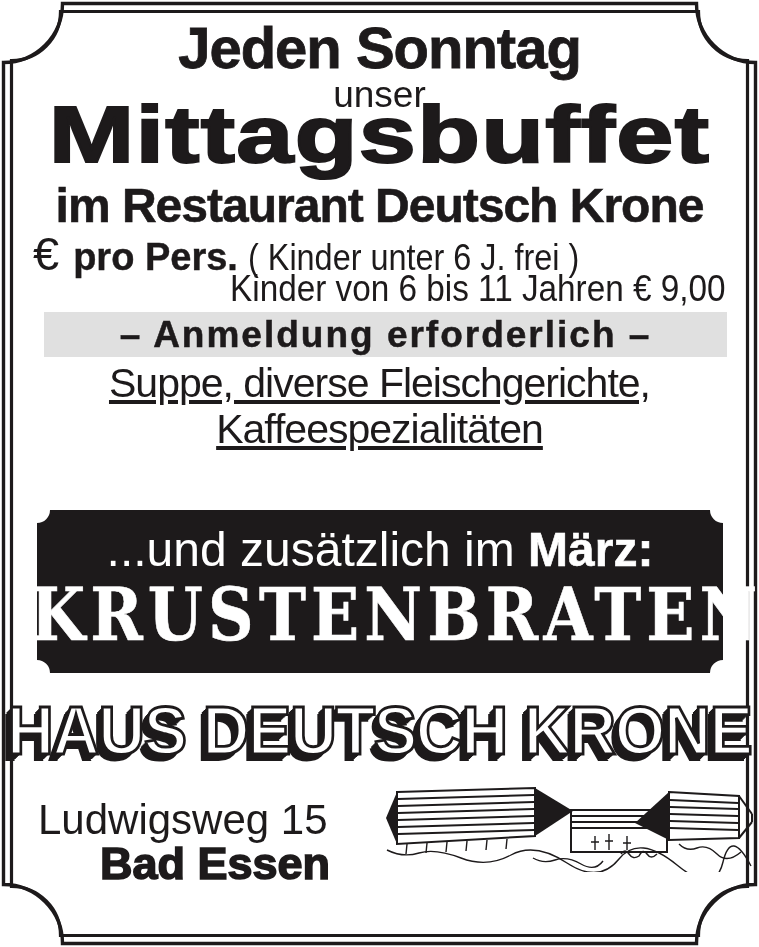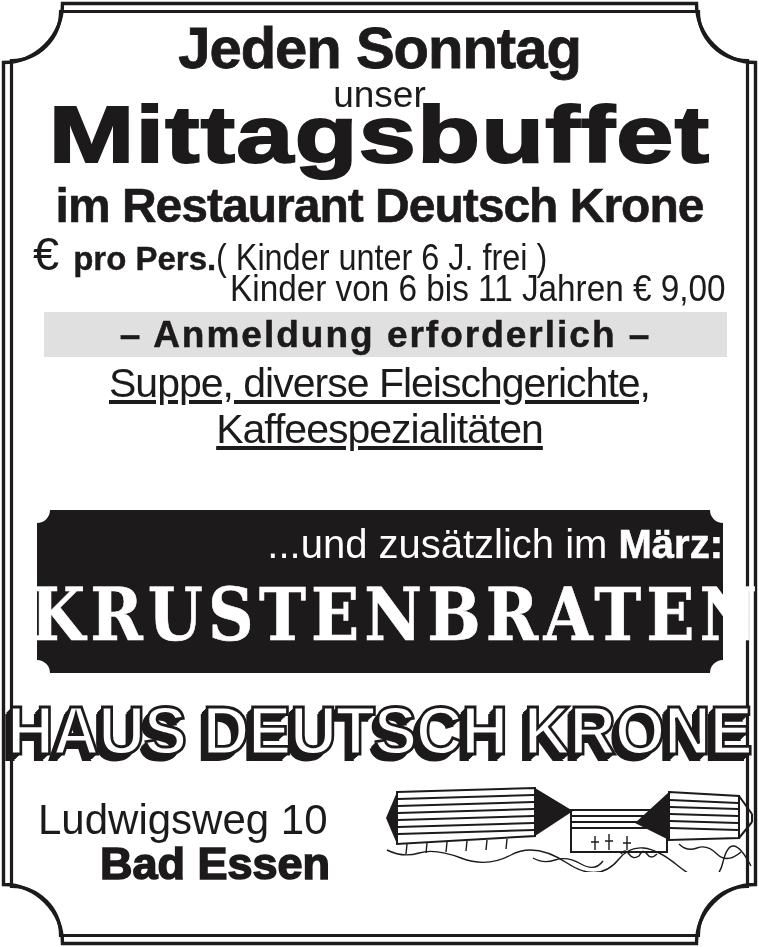--- a/index.html
+++ b/index.html
@@ -54,21 +54,21 @@
   .price-row{
     position:absolute;left:33px;top:226px;
     display:flex;align-items:baseline;white-space:nowrap;
   }
   .euro-sym{font-size:47px;font-weight:400;margin-right:14px;}
   .price-big{
     font-size:52px;font-weight:700;letter-spacing:1px;
     -webkit-text-stroke:1.6px var(--ink);
     margin-right:16px;
   }
-  .per-pers{font-size:33px;font-weight:700;-webkit-text-stroke:0.4px var(--ink);}
+  .per-pers{font-size:38px;font-weight:700;margin-right:10px;-webkit-text-stroke:0.4px var(--ink);}
   .kids-free{
     font-size:36px;font-weight:400;
     display:inline-block;transform:scaleX(0.90);transform-origin:left center;
   }
   .kids-line{
     position:absolute;right:33px;top:268px;
     font-size:37px;font-weight:400;white-space:nowrap;
     transform:scaleX(0.90);transform-origin:right center;
   }
   .band{
@@ -79,21 +79,21 @@
     -webkit-text-stroke:0.5px var(--ink);
     white-space:nowrap;
   }
   .menu{position:absolute;left:33px;right:33px;top:360px;text-align:center;}
   .menu .menu-line{
     font-size:41px;font-weight:400;letter-spacing:-1px;
     line-height:46px;white-space:nowrap;text-decoration:underline;
   }
   .banner-text{position:absolute;left:37px;width:686px;text-align:center;color:#fff;white-space:nowrap;}
   .banner-intro{
-    top:522px;font-size:40px;font-weight:400;text-align:right;
+    top:522px;font-size:48px;font-weight:400;
   }
   .banner-intro .b{font-weight:700;-webkit-text-stroke:0.6px #fff;}
   .banner-special{
     top:572px;
     font-family:"DejaVu Serif", serif;
     font-size:62px;font-weight:700;letter-spacing:5px;
     transform:scale(1.02,1.18);transform-origin:center top;
     -webkit-text-stroke:0.5px #fff;
   }
   .logo{
@@ -163,21 +163,21 @@
   <svg class="banner-svg" viewBox="0 0 759 947" width="759" height="947" aria-hidden="true">
     <path d="M 50 510 H 710 A 13 13 0 0 0 723 523 V 660 A 13 13 0 0 0 710 673 H 50 A 13 13 0 0 0 37 660 V 523 A 13 13 0 0 0 50 510 Z" fill="#1d1a1b"></path>
   </svg>
   <div class="banner-text banner-intro">
     <span>...und zusätzlich im </span><span class="b">März:</span>
   </div>
   <div class="banner-text banner-special">KRUSTENBRATEN</div>
 
   <div class="logo">HAUS DEUTSCH KRONE</div>
 
-  <div class="street">Ludwigsweg 10</div>
+  <div class="street">Ludwigsweg 15</div>
   <div class="city">Bad Essen</div>
 
   <svg class="sketch" viewBox="0 0 372 94" aria-hidden="true">
     <g stroke="#1d1a1b" fill="none" stroke-width="2">
 
       <polygon points="14,14 152,10 152,58 14,66"></polygon>
       <line x1="15" y1="21" x2="151" y2="17"></line>
       <line x1="15" y1="28" x2="151" y2="24"></line>
       <line x1="15" y1="35" x2="151" y2="31"></line>
       <line x1="15" y1="42" x2="151" y2="38"></line>

